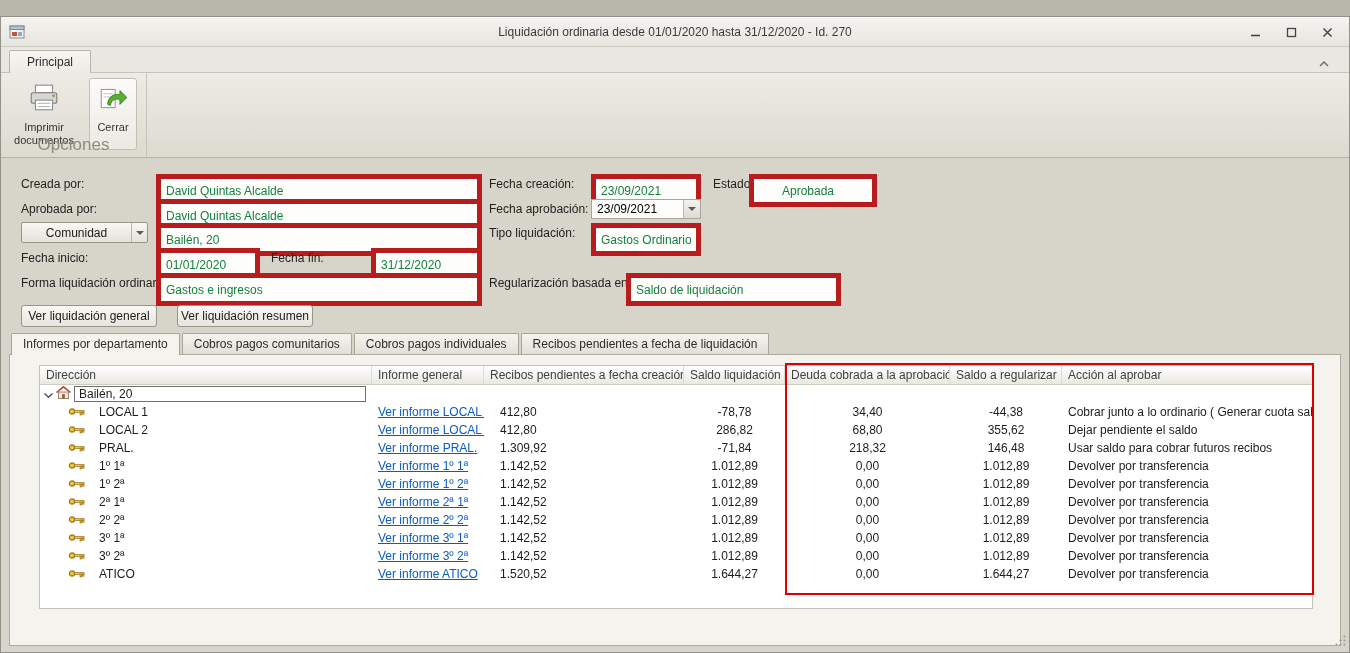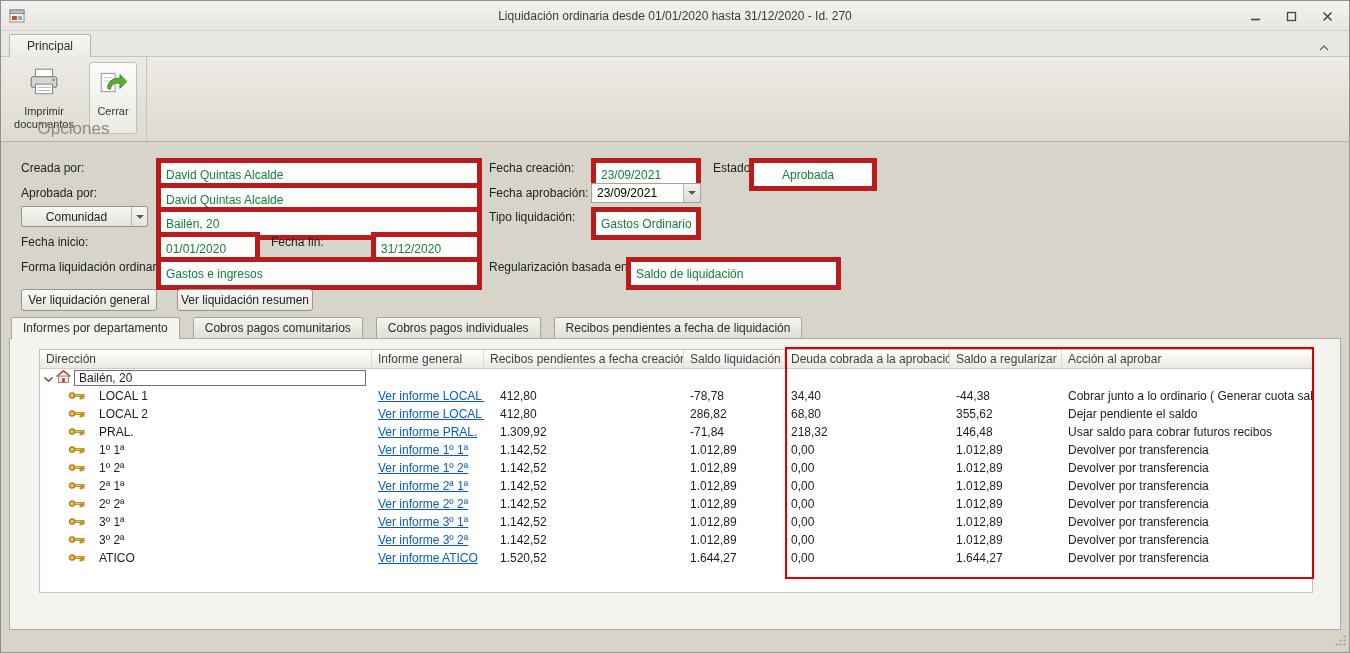--- a/index.html
+++ b/index.html
@@ -1,18 +1,18 @@
 <!DOCTYPE html>
 <html><head>
 <meta charset="utf-8">
 <style>
   html,body{margin:0;padding:0;width:1350px;height:653px;overflow:hidden;
     font-family:"Liberation Sans",sans-serif;font-size:12px;color:#1c1c1c;background:#b9b6ac;}
   *{box-sizing:border-box;}
-  .window{position:absolute;inset:0;background:#d7d4c9;border:1px solid #94908a;}
+  .window{position:absolute;inset:0;background:#d7d4c9;border:1px solid #94908a;margin-top:16px;}
 
   
   .titlebar{position:absolute;left:0;top:0;right:0;height:30px;
     background:linear-gradient(#f4f3f0,#e7e5df);border-bottom:1px solid #cdcac1;}
   .titlebar .title{position:absolute;left:120px;right:120px;top:8px;text-align:center;color:#3a3a3a;white-space:nowrap;overflow:hidden;}
   .app-icon{position:absolute;left:8px;top:7px;width:16px;height:16px;cursor:pointer;}
   .win-controls{position:absolute;right:12px;top:7px;display:flex;gap:16px;}
   .win-btn{width:20px;height:16px;display:flex;align-items:center;justify-content:center;cursor:pointer;}
 
   
@@ -42,35 +42,35 @@
     display:flex;align-items:center;justify-content:center;cursor:pointer;}
   .caret{width:0;height:0;border-left:4px solid transparent;border-right:4px solid transparent;border-top:4px solid #5a5a5a;}
   .split-btn{position:absolute;height:21px;border:1px solid #99958b;border-radius:2px;
     background:linear-gradient(#f8f7f4,#e4e2da);display:flex;align-items:center;cursor:pointer;}
   .split-btn .txt{flex:1;text-align:center;padding:0 6px;}
   .split-btn .arrow-seg{width:16px;align-self:stretch;display:flex;align-items:center;justify-content:center;border-left:1px solid #b9b6ac;}
   .push-btn{position:absolute;height:22px;border:1px solid #99958b;border-radius:3px;
     background:linear-gradient(#faf9f7,#e6e4dd);line-height:20px;text-align:center;cursor:pointer;color:#222;}
 
   
-  .doc-tabs{position:absolute;left:10px;top:316px;display:flex;gap:13px;z-index:6;}
+  .doc-tabs{position:absolute;left:10px;top:316px;display:flex;gap:2px;z-index:6;}
   .dtab{height:21px;line-height:20px;padding:0 11px;background:linear-gradient(#f5f4f0,#e1dfd6);
     border:1px solid #a7a499;border-bottom:none;border-radius:2px 2px 0 0;cursor:pointer;color:#2c2c2c;white-space:nowrap;}
   .dtab.active{background:#f4f3ee;height:22px;margin-bottom:-1px;z-index:7;}
   .panel{position:absolute;left:8px;top:337px;width:1332px;height:292px;background:#f4f3ee;border:1px solid #aeab9f;}
 
   
   .table{position:absolute;left:29px;top:10px;width:1274px;height:244px;background:#fff;border:1px solid #c5c2b7;}
   .thead{display:flex;height:19px;background:linear-gradient(#ffffff,#eae8e2);border-bottom:1px solid #cfccc2;}
   .hcell{padding:2px 6px;border-right:1px solid #dedbd2;color:#414141;white-space:nowrap;overflow:hidden;flex:0 0 auto;cursor:pointer;}
   .col-dir{width:332px;} .col-inf{width:112px;} .col-rec{width:200px;} .col-sal{width:101px;}
   .col-deu{width:165px;} .col-reg{width:112px;} .col-acc{width:252px;}
   .trow{display:flex;height:18px;align-items:center;}
   .cell{padding:0 6px;white-space:nowrap;overflow:hidden;flex:0 0 auto;}
-  .num{text-align:left;}
+  .num{text-align:center;}
   .col-rec.val{padding-left:16px;}
   .dir-child{display:flex;align-items:center;gap:14px;padding-left:28px;}
   .link{color:#0b5bc4;text-decoration:underline;cursor:pointer;}
   .root-row .col-dir{display:flex;align-items:center;gap:3px;padding-left:4px;}
   .root-box{border:1px solid #6f6f6f;background:#fff;height:16px;line-height:14px;padding:0 4px;width:294px;cursor:pointer;}
 
   .hl-box{position:absolute;left:784px;top:346px;width:529px;height:232px;border:2px solid #dd0000;z-index:40;pointer-events:none;}
   .grip{position:absolute;right:2px;bottom:2px;cursor:nwse-resize;}
 </style>
 </head>

